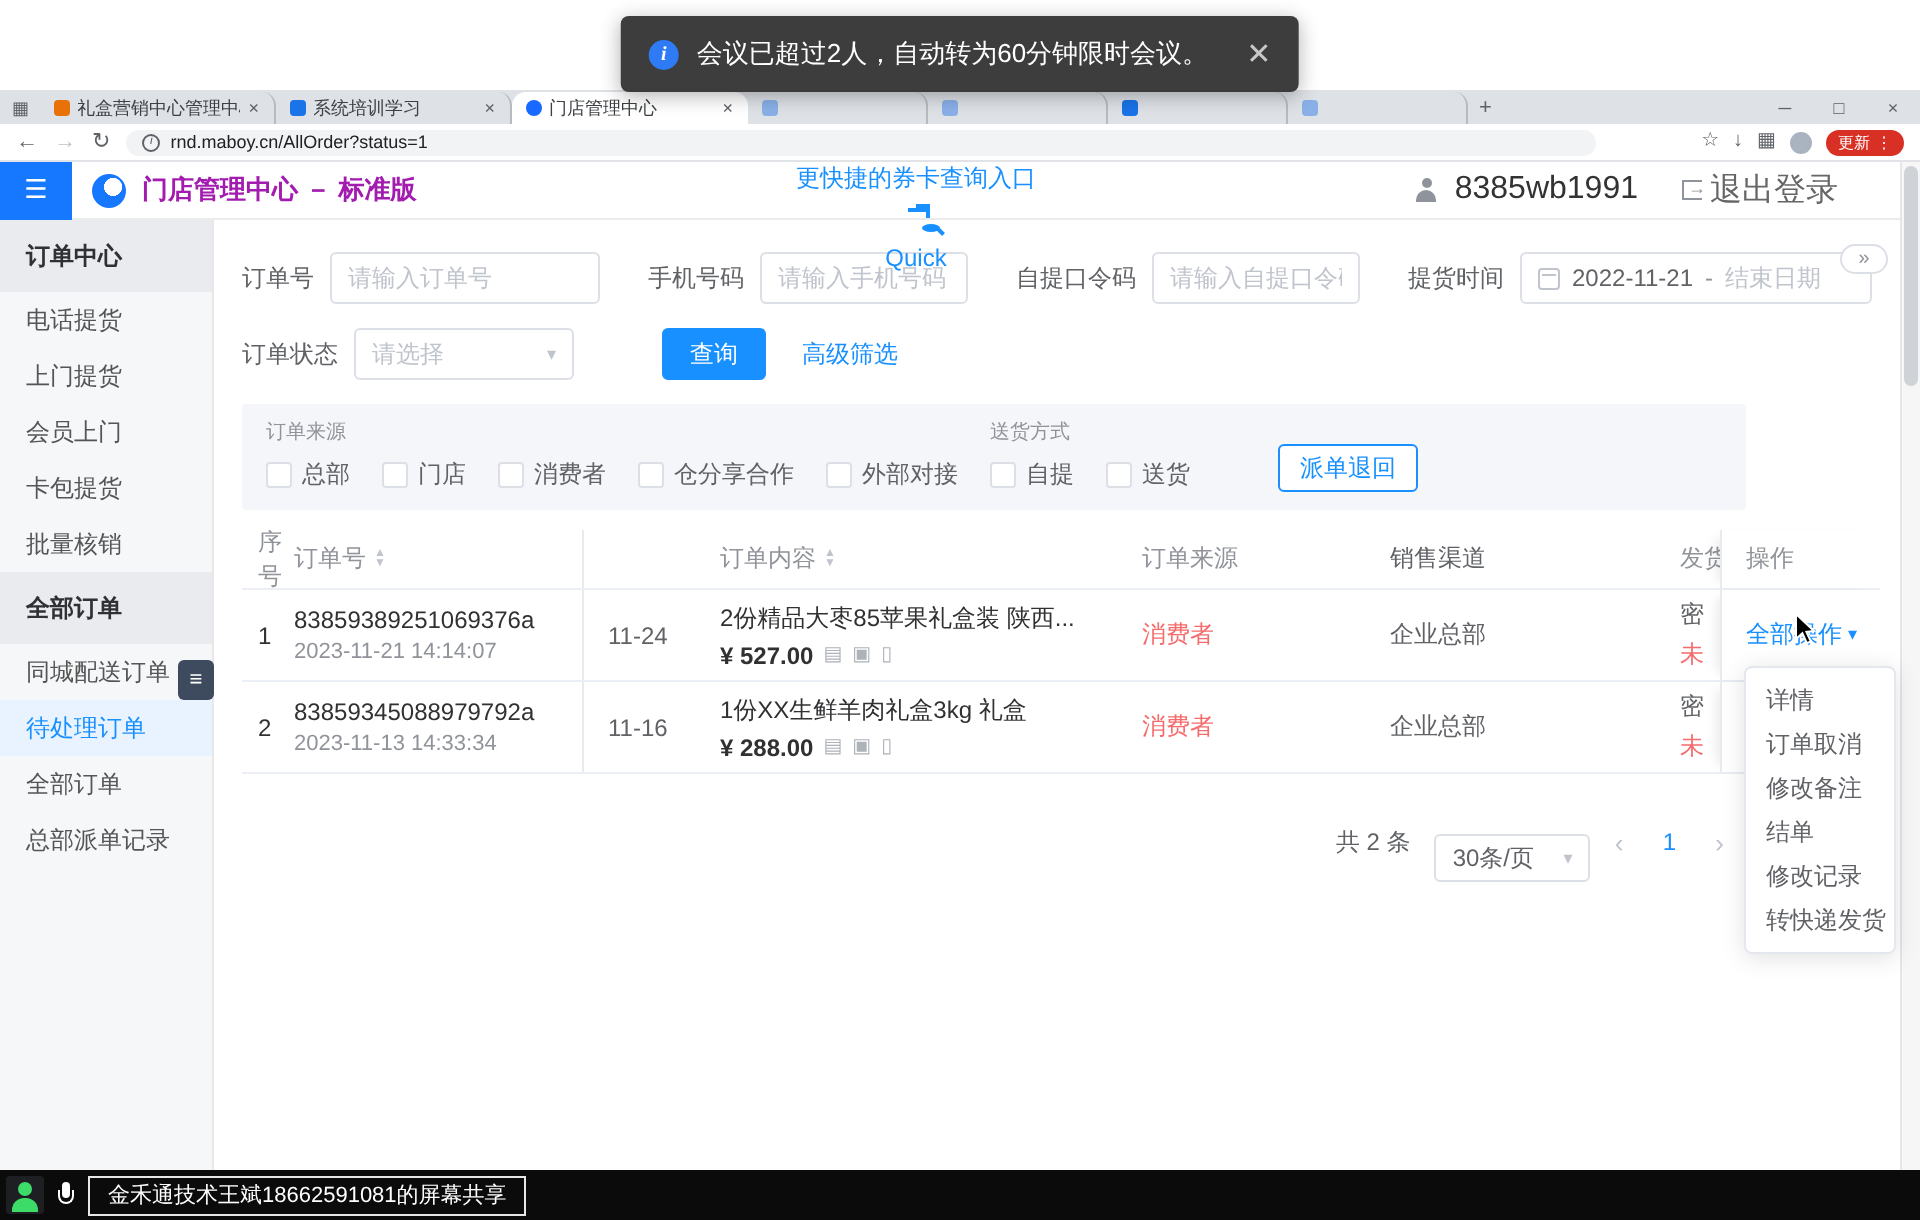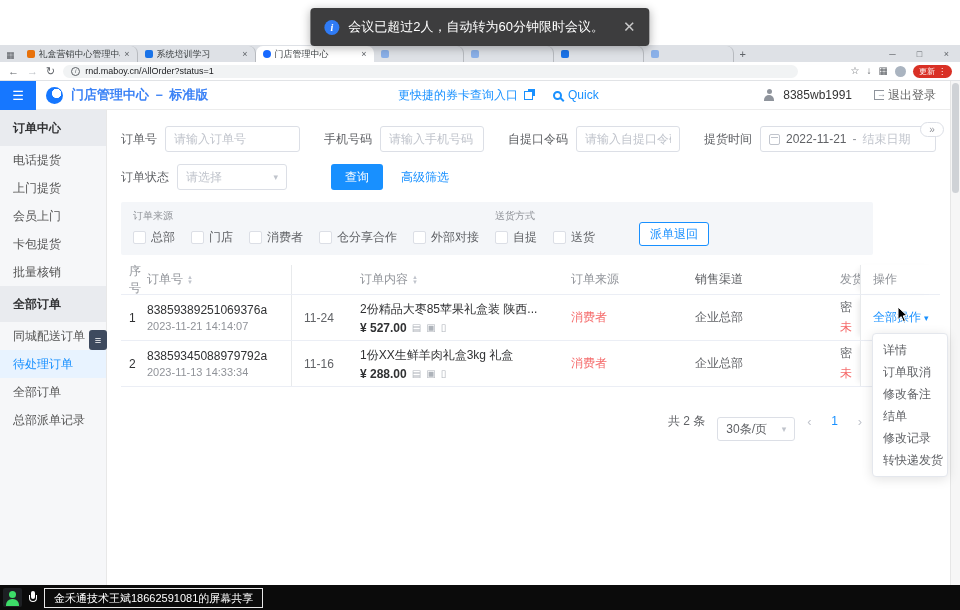--- a/index.html
+++ b/index.html
@@ -32,27 +32,27 @@
   .url-text { font-size:9px; color:#202124; white-space:nowrap; }
   .ab-right { display:flex; align-items:center; gap:7px; margin-left:auto; }
   .ab-ic { font-size:10px; color:#5f6368; line-height:1; }
   .avatar { width:11px; height:11px; border-radius:50%; background:#aab4c0; }
   .update-pill { background:#d93025; color:#fff; font-size:8px; border-radius:7px; height:13px; display:flex; align-items:center; padding:0 6px; gap:3px; white-space:nowrap; }
 
   
   .app-header { position:absolute; top:81px; left:0; right:10px; height:29px; background:#ffffff; border-bottom:1px solid #ececec; display:flex; align-items:center; z-index:2; }
   .burger { width:36px; height:29px; background:#1677ff; color:#fff; display:flex; align-items:center; justify-content:center; font-size:13px; flex:none; }
   .logo { width:17px; height:17px; border-radius:50%; background:radial-gradient(circle at 62% 38%, #ffffff 0 30%, #1677ff 31%); margin-left:10px; flex:none; }
-  .app-title { margin-left:8px; font-size:13px; font-weight:bold; color:#3b82f6; white-space:nowrap; }
-  .quick { position:absolute; left:398px; top:0; height:100%; display:flex; align-items:center; gap:6px; font-size:12px; color:#1890ff; }
+  .app-title { margin-left:8px; font-size:13px; font-weight:bold; color:#a21caf; white-space:nowrap; }
+  .quick { position:absolute; left:398px; top:0; height:100%; display:flex; align-items:center; gap:6px; font-size:12px; color:#1890ff;flex-direction:column; }
   .ext-ic { width:9px; height:9px; border:1px solid #1890ff; position:relative; display:inline-block; }
   .ext-ic::after { content:""; position:absolute; right:-3px; top:-3px; width:5px; height:5px; border-top:2px solid #1890ff; border-right:2px solid #1890ff; }
   .q-ic { width:9px; height:9px; border:2px solid #1890ff; border-radius:50%; position:relative; display:inline-block; margin-left:14px; }
   .q-ic::after { content:""; position:absolute; right:-3px; bottom:-4px; width:2px; height:5px; background:#1890ff; transform:rotate(-45deg); }
-  .header-right { margin-left:auto; margin-right:14px; display:flex; align-items:center; gap:8px; font-size:12px; color:#333; }
+  .header-right { margin-left:auto; margin-right:31px; display:flex; align-items:center; gap:8px; font-size:16px; color:#333; }
   .user-ic { width:12px; height:12px; position:relative; }
   .user-ic::before { content:""; position:absolute; left:3.5px; top:0; width:5px; height:5px; border-radius:50%; background:#8f949c; }
   .user-ic::after { content:""; position:absolute; left:1px; top:6px; width:10px; height:6px; border-radius:5px 5px 0 0; background:#8f949c; }
   .logout-wrap { display:flex; align-items:center; gap:4px; color:#666; margin-left:14px; }
   .logout-ic { width:10px; height:10px; border:1px solid #8f949c; border-right:none; position:relative; }
   .logout-ic::after { content:"→"; position:absolute; left:2px; top:-2.5px; font-size:9px; color:#8f949c; }
 
   
   .sidebar { position:absolute; top:110px; left:0; width:107px; bottom:25px; background:#f6f7f9; border-right:1px solid #e8e8e8; font-size:12px; color:#555; z-index:2; }
   .sb-header { height:36px; line-height:36px; padding-left:13px; background:#e9ebef; color:#303133; font-weight:bold; }

